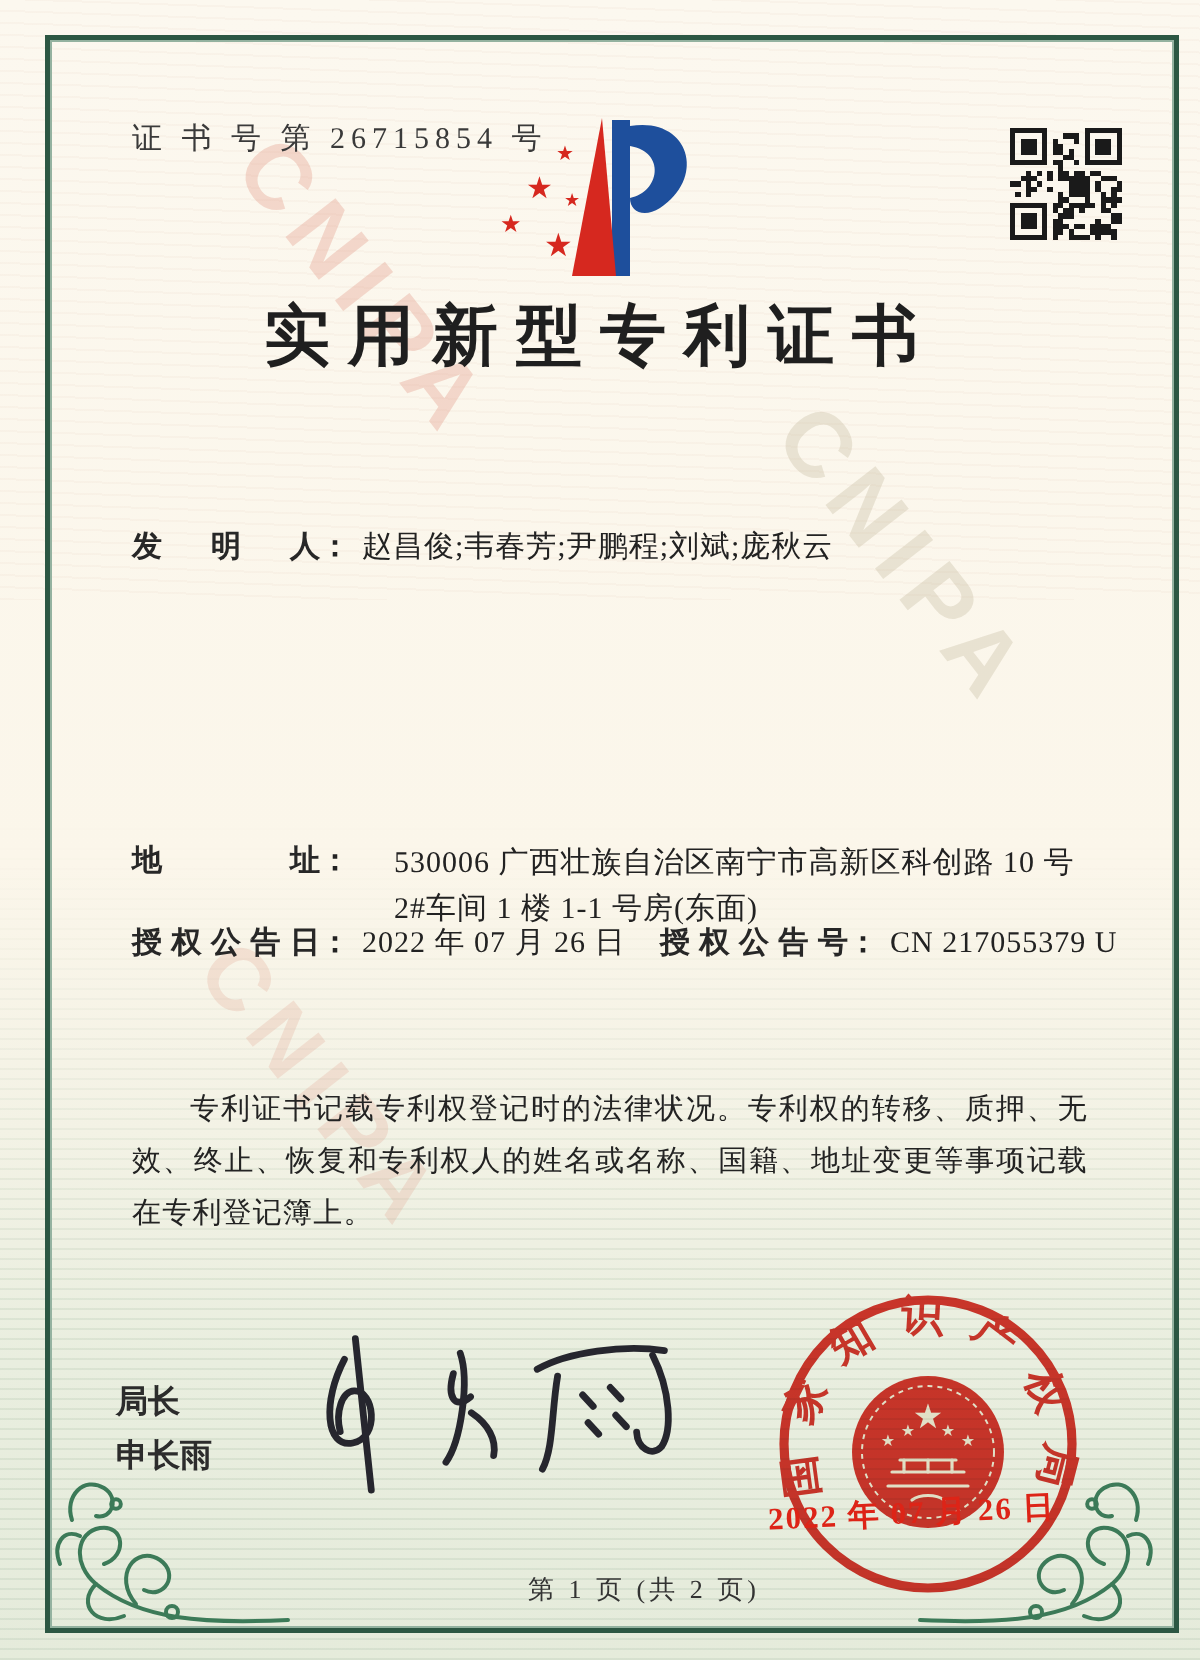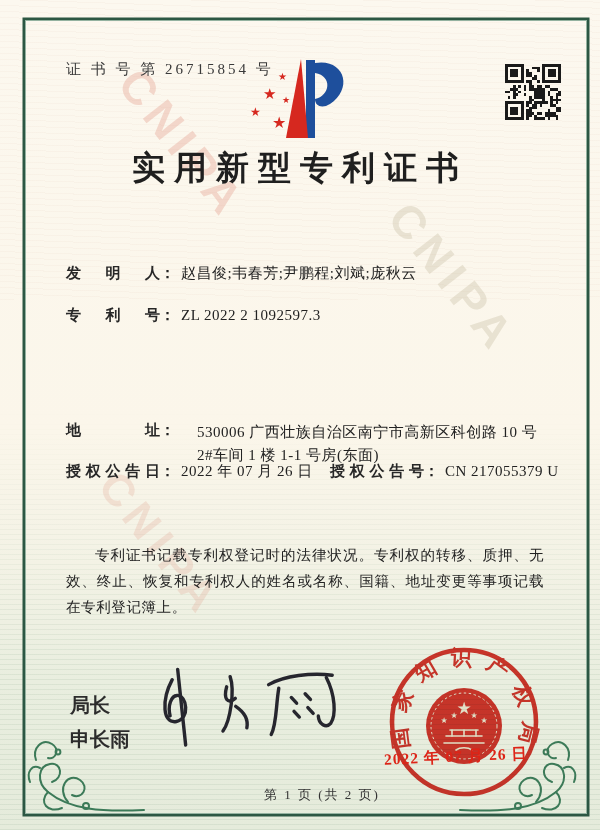--- a/index.html
+++ b/index.html
@@ -30,21 +30,21 @@
   .row{position:absolute;left:66px;font-size:15px;color:#222;white-space:nowrap;}
   .lbl{display:inline-block;width:94px;text-align:justify;text-align-last:justify;font-weight:600;color:#272727;}
   .colon{font-weight:600;}
   .val{margin-left:6px;letter-spacing:.5px;}
   .val-wrap{display:inline-block;margin-left:22px;width:354px;white-space:normal;
             vertical-align:top;line-height:1.55;letter-spacing:.5px;}
   .row-split .grp2{position:absolute;left:264px;top:0;}
   .para{position:absolute;left:66px;width:478px;font-size:14.5px;line-height:1.78;
         color:#232323;text-indent:2em;letter-spacing:.6px;text-align:justify;}
   .officer{position:absolute;left:58px;top:688px;font-family:"Liberation Sans","DejaVu Sans",sans-serif;
-           font-weight:bold;color:#2c2c2c;font-size:20px;line-height:1.7;margin-left:12px;}
+           font-weight:bold;color:#2c2c2c;font-size:16px;line-height:1.7;}
   .sig{position:absolute;left:128px;top:662px;width:230px;height:100px;}
   .seal{position:absolute;left:386px;top:644px;width:156px;height:156px;opacity:.93;
         mix-blend-mode:multiply;}
   .sealdate{position:absolute;left:384px;top:746px;width:170px;font-size:15.5px;font-weight:bold;
             color:#dd2417;letter-spacing:1px;transform:rotate(-2.5deg);white-space:nowrap;}
   .footer{position:absolute;left:0;right:0;top:786px;text-align:center;font-size:13px;
           letter-spacing:2px;color:#333;padding-left:44px;}
   .flourish{position:absolute;width:122px;height:86px;}
   .fl-l{left:24px;top:730px;}
   .fl-r{left:458px;top:730px;transform:scaleX(-1);}
@@ -326,23 +326,20 @@
       <text x="12" y="62" font-size="12">★</text>
       <text x="34" y="74" font-size="16">★</text>
     </g>
   </svg>
 
   <div class="title">实用新型专利证书</div>
 
   <div class="row" style="top:264px">
     <span class="lbl">发明人</span><span class="colon">：</span><span class="val">赵昌俊;韦春芳;尹鹏程;刘斌;庞秋云</span>
   </div>
-  <div class="row" style="top:306px">
-    <span class="lbl">专利号</span><span class="colon">：</span><span class="val">ZL 2022 2 1092597.3</span>
-  </div>
   <div class="row" style="top:421px">
     <span class="lbl">地址</span><span class="colon">：</span><span class="val-wrap">530006 广西壮族自治区南宁市高新区科创路 10 号 2#车间 1 楼 1-1 号房(东面)</span>
   </div>
   <div class="row row-split" style="top:462px">
     <span class="lbl">授权公告日</span><span class="colon">：</span><span class="val">2022 年 07 月 26 日</span>
     <span class="grp2">
       <span class="lbl">授权公告号</span><span class="colon">：</span><span class="val">CN 217055379 U</span>
     </span>
   </div>
 

